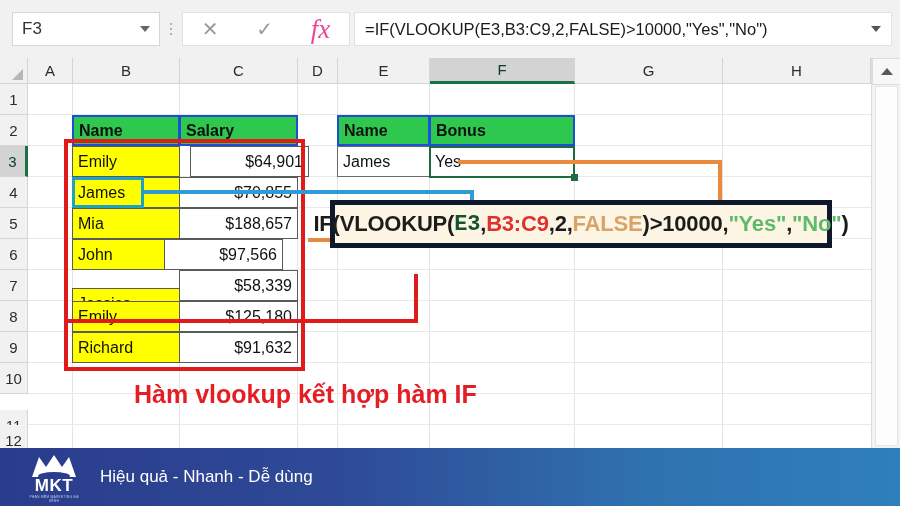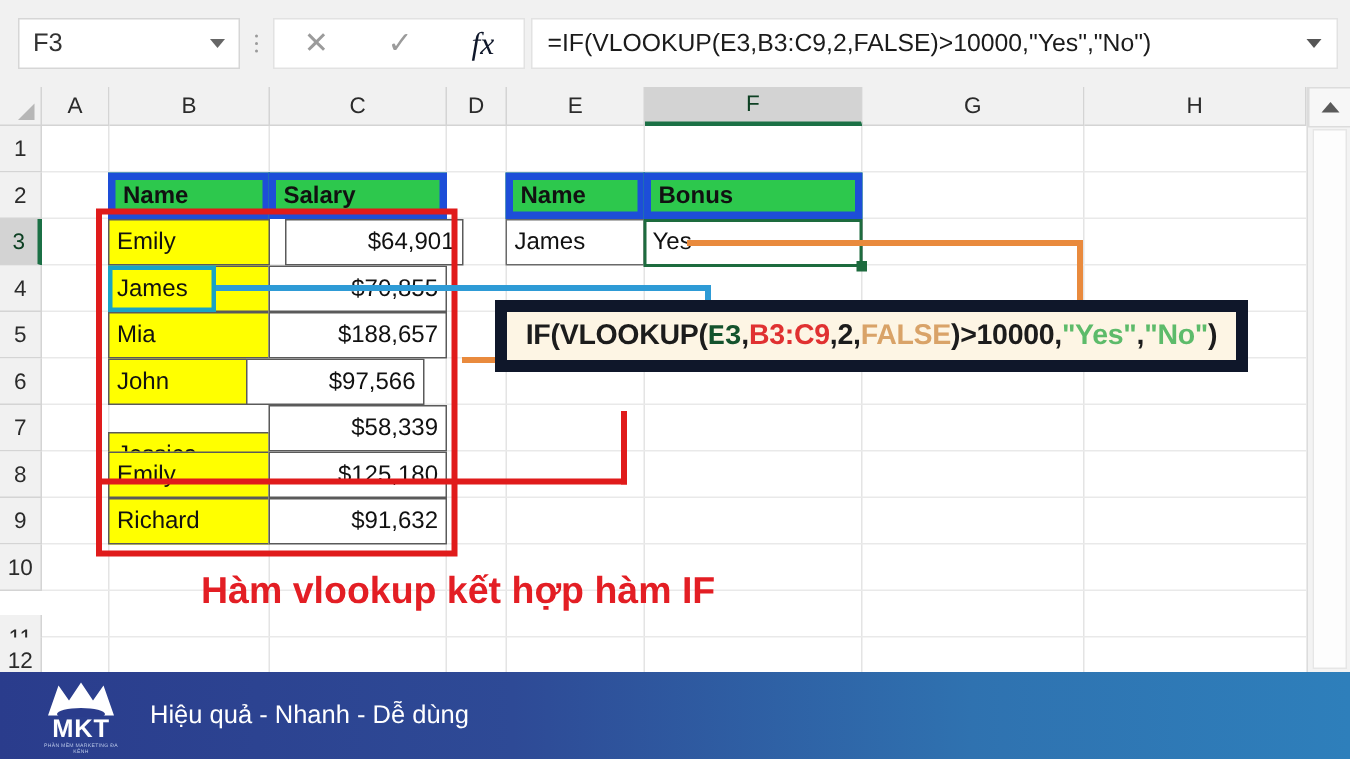--- a/index.html
+++ b/index.html
@@ -33,21 +33,21 @@
     width: 22px; height: 34px; display: flex; flex-direction: column;
     align-items: center; justify-content: center; gap: 3px;
   }
   .dotsep i { width: 2px; height: 2px; background: #9a9a9a; display: block; border-radius: 50%; }
   .fxgroup {
     height: 34px; width: 168px; background: #fff; border: 1px solid #e2e2e2;
     display: flex; align-items: center; justify-content: space-around;
     color: #9b9b9b;
   }
   .fxgroup .ic { font-size: 20px; line-height: 1; }
-  .fxgroup .ic.fx { color: #0f172a; font-family: "Liberation Serif", serif; font-style: italic; font-size: 21px; }
+  .fxgroup .ic.fx { color: #ec4899; font-family: "Liberation Serif", serif; font-style: italic; font-size: 27px; }
   .fbox {
     flex: 1; height: 34px; margin-left: 4px; background: #fff;
     border: 1px solid #e2e2e2; display: flex; align-items: center;
     padding: 0 10px; justify-content: space-between;
     font-size: 16.5px; color: #1b1b1b; white-space: nowrap;
   }
   .fbox .caret2 {
     width: 0; height: 0; border-left: 5px solid transparent;
     border-right: 5px solid transparent; border-top: 6px solid #555; margin-left: 8px;
   }
@@ -84,44 +84,44 @@
   .gridarea { position: absolute; left: 28px; top: 26px; width: 843px; height: 364px; overflow: hidden; }
   .gline-v { position: absolute; top: 0; width: 1px; height: 364px; background: #e4e4e4; }
   .gline-h { position: absolute; left: 0; height: 1px; width: 843px; background: #e9e9e9; }
 
   
   .cell {
     position: absolute; display: flex; align-items: center;
     font-size: 16px; color: #111; padding: 0 5px;
     font-family: "Liberation Sans", sans-serif;
   }
-  .cell.hdr { background: #2dc84d; font-weight: bold; border: 5px solid #1d4ed8; }
+  .cell.hdr { background: #2dc84d; font-weight: bold; border: 2px solid #1d4ed8; }
   .cell.name { background: #ffff00; border: 1px solid #5a5a5a; }
   .cell.sal  { background: #ffffff; border: 1px solid #5a5a5a; justify-content: flex-end; }
   .cell.plain { background: #ffffff; border: 1px solid #6a6a6a; }
 
   
   .ov { position: absolute; }
   .redbox {
     border: 4px solid #e01b1b; background: transparent;
   }
   .tealbox { border: 3px solid #1aa3c4; background: transparent; }
   .greenbox { border: 2px solid #1d6b3e; background: transparent; }
   .greenhandle { position: absolute; width: 7px; height: 7px; background: #1d6b3e; }
 
   .ln { position: absolute; }
   .ln.blue { background: #2e9bd6; }
   .ln.orange { background: #e98a3d; }
   .ln.red2 { background: #e01b1b; }
 
   .fbubble {
     position: absolute;
-    background: #fdf5e4; border: 8px solid #0f172a;
+    background: #fdf5e4; border: 5px solid #0f172a;
     display: flex; align-items: center; justify-content: center;
-    font-size: 19px; font-weight: bold; letter-spacing: -0.2px;
+    font-size: 22px; font-weight: bold; letter-spacing: -0.2px;
     white-space: nowrap;
     font-family: "Liberation Sans", sans-serif;
   }
   .fbubble .c-dark { color: #1c1c1c; }
   .fbubble .c-blue { color: #14532d; font-family: Liberation Mono, monospace; }
   .fbubble .c-red  { color: #e03131; }
   .fbubble .c-tan  { color: #d9a368; }
   .fbubble .c-green{ color: #5dbb6a; }
 
   .caption {

